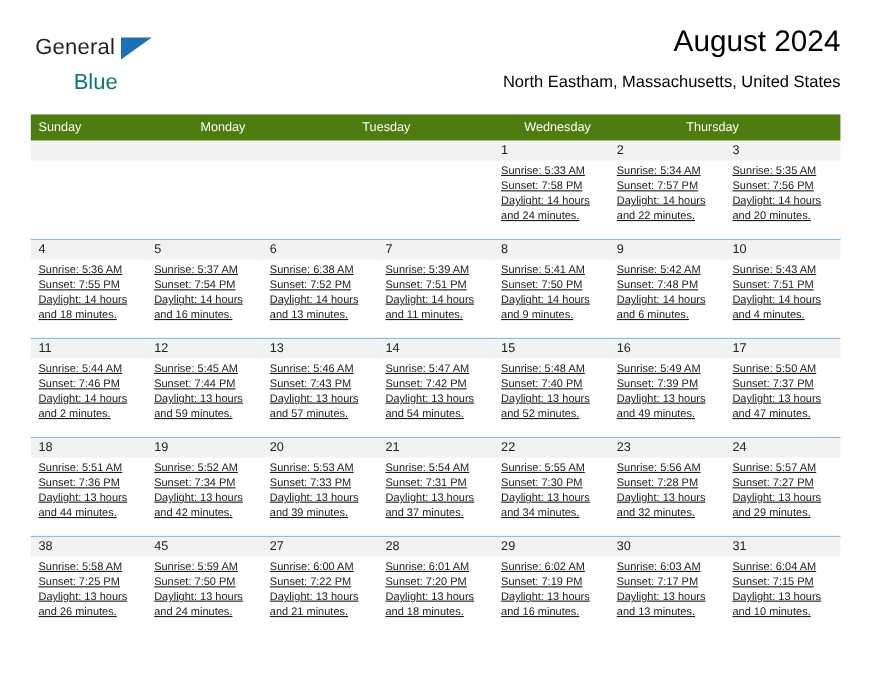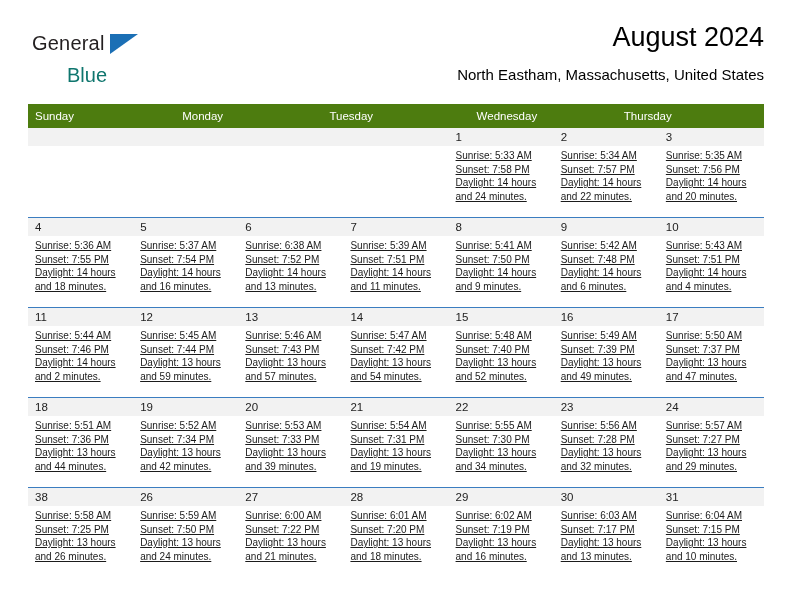--- a/index.html
+++ b/index.html
@@ -357,21 +357,21 @@
               <div>Daylight: 13 hours</div>
               <div>and 39 minutes.</div>
             </div>
           </div>
           <div class="daycell">
             <div class="daynum-band">21</div>
             <div class="lines">
               <div>Sunrise: 5:54 AM</div>
               <div>Sunset: 7:31 PM</div>
               <div>Daylight: 13 hours</div>
-              <div>and 19 minutes.</div>
+              <div>and 37 minutes.</div>
             </div>
           </div>
           <div class="daycell">
             <div class="daynum-band">22</div>
             <div class="lines">
               <div>Sunrise: 5:55 AM</div>
               <div>Sunset: 7:30 PM</div>
               <div>Daylight: 13 hours</div>
               <div>and 34 minutes.</div>
             </div>
@@ -399,21 +399,21 @@
           <div class="daycell">
             <div class="daynum-band">38</div>
             <div class="lines">
               <div>Sunrise: 5:58 AM</div>
               <div>Sunset: 7:25 PM</div>
               <div>Daylight: 13 hours</div>
               <div>and 26 minutes.</div>
             </div>
           </div>
           <div class="daycell">
-            <div class="daynum-band">26</div>
+            <div class="daynum-band">45</div>
             <div class="lines">
               <div>Sunrise: 5:59 AM</div>
               <div>Sunset: 7:50 PM</div>
               <div>Daylight: 13 hours</div>
               <div>and 24 minutes.</div>
             </div>
           </div>
           <div class="daycell">
             <div class="daynum-band">27</div>
             <div class="lines">

